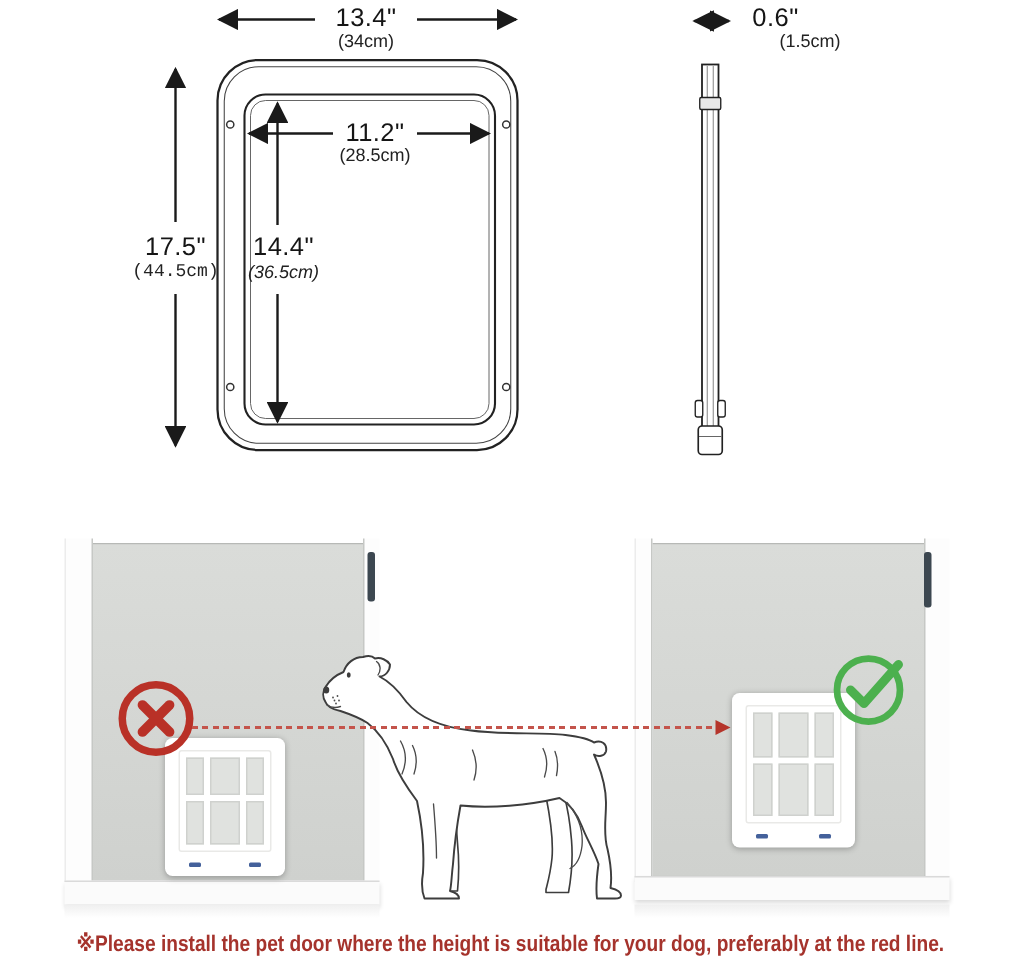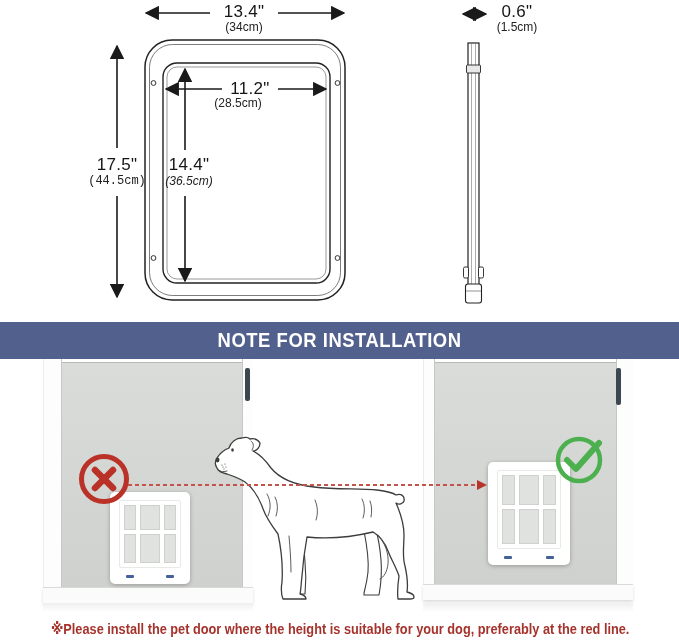--- a/index.html
+++ b/index.html
@@ -120,29 +120,26 @@
       <rect x="465.5" y="284" width="16" height="19" rx="2.5" stroke-width="1.1"></rect>
       <line x1="466" y1="291" x2="481" y2="291" stroke="#666" stroke-width="0.7"></line>
     </g>
   </svg>
 
   <div class="dim dim-in" style="left:244px;top:2px;">13.4"</div>
   <div class="dim dim-cm" style="left:244px;top:20px;">(34cm)</div>
   <div class="dim dim-in" style="left:117px;top:155px;">17.5"</div>
   <div class="dim dim-cm" style="left:117px;top:174px;font-family:Liberation Mono, monospace;">(44.5cm)</div>
   <div class="dim dim-in" style="left:250px;top:79px;">11.2"</div>
-  <div class="dim dim-cm" style="left:238px;top:96px;text-align:center;">(28.5cm)</div>
+  <div class="dim dim-cm" style="left:250px;top:96px;text-align:center;">(28.5cm)</div>
   <div class="dim dim-in" style="left:189px;top:155px;">14.4"</div>
   <div class="dim dim-cm" style="left:189px;top:174px;font-style:italic;">(36.5cm)</div>
   <div class="dim dim-in" style="left:517px;top:2px;">0.6"</div>
-  <div class="dim dim-cm" style="left:517px;top:20px;text-align:center;">(1.5cm)</div>
-
-  <div class="banner" style="background:#51608d;">
-    <div class="banner-title">NOTE FOR INSTALLATION</div>
-  </div>
+  <div class="dim dim-cm" style="left:540px;top:20px;text-align:center;">(1.5cm)</div>
+
 
   <div class="photo photo-a">
     <div class="screen"></div>
     <div class="stile stile-l"></div>
     <div class="stile stile-r"></div>
     <div class="handle"></div>
     <div class="sill"></div>
     <div class="floor"></div>
     <div class="petdoor">
       <div class="pd-flap">

